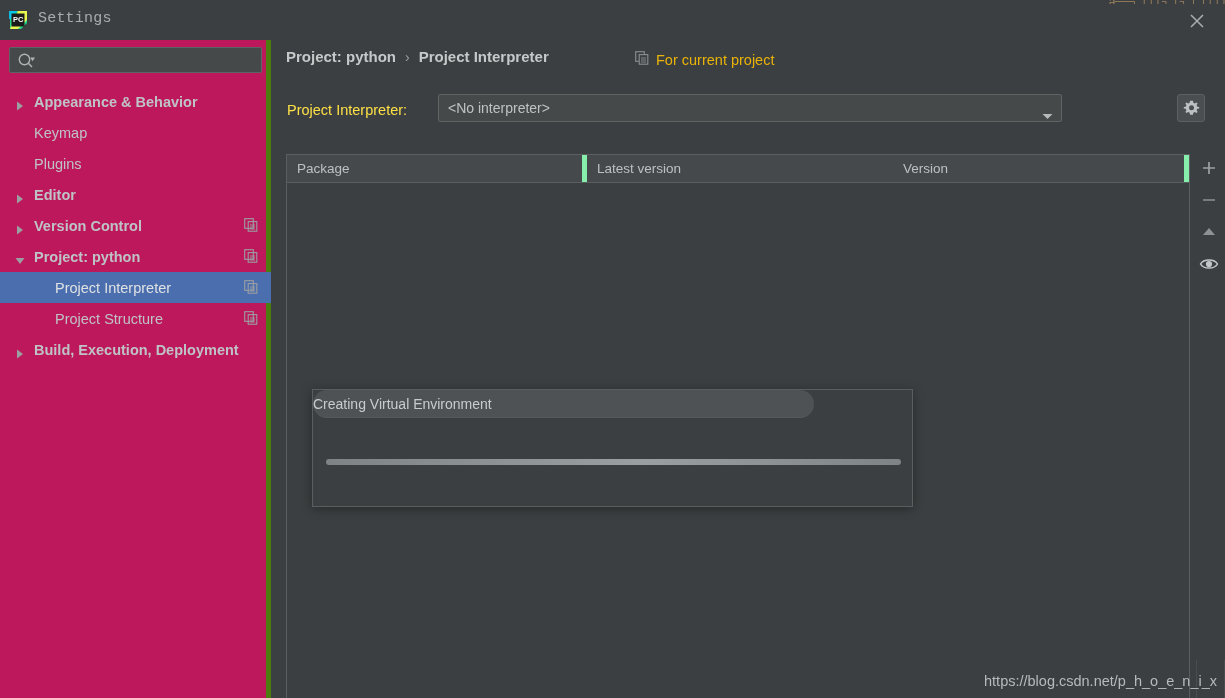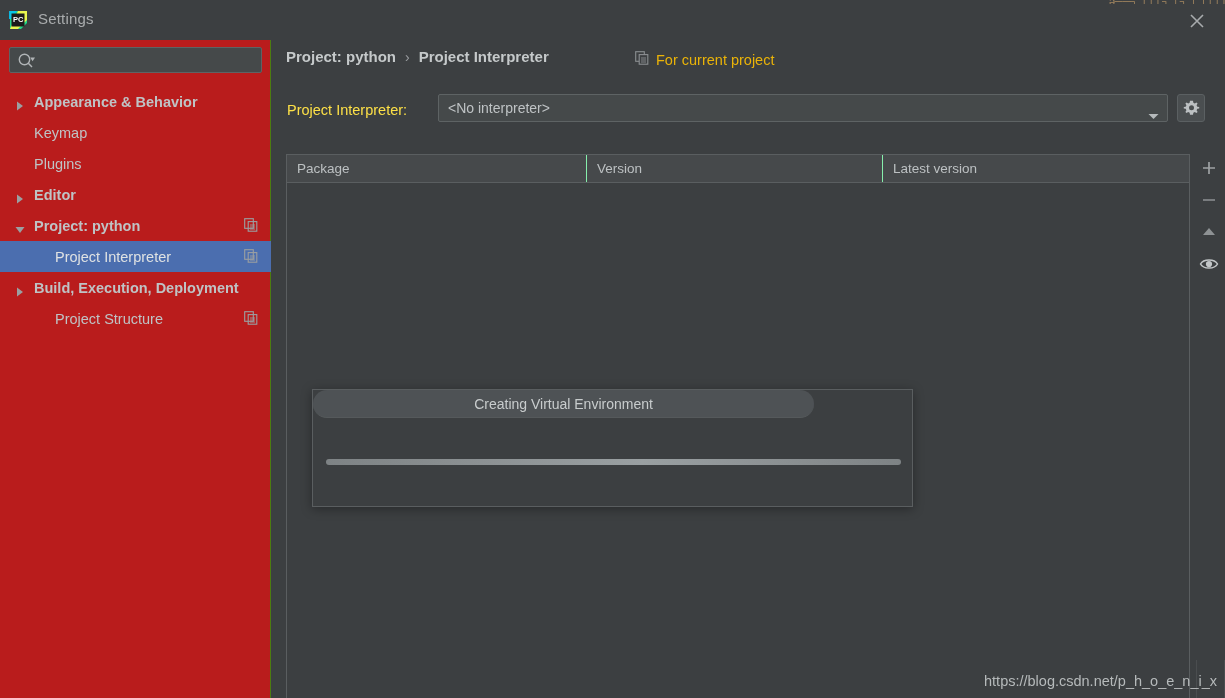--- a/index.html
+++ b/index.html
@@ -25,20 +25,21 @@
     background: #3c3f41;
   }
   .tb-logo {
     position: absolute; left: 8px; top: 10px;
     width: 21px; height: 21px;
   }
   .tb-title {
     position: absolute; left: 38px; top: 10px;
     font-size: 15px; color: #a9acad;
     letter-spacing: .2px;
+    font-family: Liberation Mono, monospace;
   }
   .tb-close {
     position: absolute; right: 18px; top: 11px;
     width: 20px; height: 20px;
     cursor: default;
   }
   .tb-stripe {
     position: absolute; right: 0px; top: 0px;
     width: 120px; height: 4px;
     overflow: hidden;
@@ -48,22 +49,22 @@
     font-size: 11px; color: #c8a06a;
     white-space: nowrap;
     position: relative; top: -9px; left: 4px;
     font-family: "Liberation Sans", sans-serif;
   }
 
   
   .sidebar {
     position: absolute; left: 0; top: 40px;
     width: 271px; height: 658px;
-    background: #b91c1c;
-    border-right: 1px solid #4d7c0f;
+    background: #be185d;
+    border-right: 5px solid #4d7c0f;
   }
   .search-wrap {
     position: absolute; left: 9px; top: 7px;
     width: 253px; height: 26px;
     background: #45494a;
     border: 1px solid #5e6364;
     border-radius: 2px;
   }
   .search-icon {
     position: absolute; left: 7px; top: 4px;
@@ -126,21 +127,21 @@
   .interp-row {
     position: absolute; left: 0px; top: 52px;
     width: 953px; height: 40px;
   }
   .interp-label {
     position: absolute; left: 15px; top: 10px;
     font-size: 14.5px; color: #fde047; white-space: nowrap;
   }
   .combo {
     position: absolute; left: 166px; top: 2px;
-    width: 730px; height: 28px;
+    width: 624px; height: 28px;
     background: #45494a;
     border: 1px solid #5e6364;
     border-radius: 2px;
   }
   .combo-val {
     position: absolute; left: 9px; top: 5px;
     font-size: 14px; color: #bfc3c5;
   }
   .combo-arrowbox {
     position: absolute; right: 0; top: 0;
@@ -170,21 +171,21 @@
   .thead {
     position: absolute; left: 0; top: 0;
     width: 902px; height: 28px;
     background: #46494b;
     border-bottom: 1px solid #5a5e60;
     display: flex;
   }
   .th {
     font-size: 13.5px; color: #bcc0c2;
     padding: 6px 0 0 10px;
-    border-right: 1px solid #86efac;
+    border-right: 5px solid #86efac;
     height: 27px;
     white-space: nowrap;
   }
   .th.c0 { width: 300px; }
   .th.c1 { width: 296px; }
   .th.c2 { width: 306px; border-right: none; }
   .tbody { position: absolute; left: 0; top: 28px; width: 902px; height: 514px; background: #3c3f41; }
 
   .sidebtns {
     position: absolute; left: 920px; top: 114px;
@@ -203,21 +204,21 @@
     width: 601px; height: 118px;
     background: #3c3f41;
     border: 1px solid #5a5e60;
     box-shadow: 0 2px 10px rgba(0,0,0,.35);
   }
   .dlg-head {
     position: absolute; left: 0; top: 0;
     width: 501px; height: 28px;
     background: #4e5255;
     border-bottom: 1px solid #55595b;
-    display: flex; align-items: center; justify-content: center; border-radius: 14px;
+    display: flex; align-items: center; justify-content: flex-start; border-radius: 14px;
   }
   .dlg-title { font-size: 14px; color: #c8cccd; white-space: nowrap; }
   .pbar-track {
     position: absolute; left: 13px; top: 69px;
     width: 575px; height: 6px;
     background: #3f4244;
     border-radius: 3px;
   }
   .pbar-fill {
     position: absolute; left: 0; top: 0;
@@ -298,50 +299,61 @@
           <span class="tree-label">Plugins</span>
         </div>
         <div class="tree-row lvl1">
           <span class="tw-arrow"><svg width="10" height="10" viewBox="0 0 10 10">
               <path d="M2 0.5 L2 9.5 L8 5 Z" fill="#9b9fa1"></path>
             </svg></span>
           <span class="tree-label">Editor</span>
         </div>
         <div class="tree-row lvl1">
           <span class="tw-arrow"><svg width="10" height="10" viewBox="0 0 10 10">
+              <path d="M2 0.5 L2 9.5 L8 5 Z" fill="#9b9fa1"></path>
+            </svg></span>
+          <span class="tree-label">Version Control</span>
+          <span class="scope-icon"><svg width="14" height="14" viewBox="0 0 14 14">
+              <rect x="0.7" y="0.7" width="8.6" height="9.6" stroke="#9b9fa1" stroke-width="1.1" fill="none"></rect>
+              <rect x="4.2" y="3.6" width="8.6" height="9.6" stroke="#9b9fa1" stroke-width="1.1" fill="none"></rect>
+              <path d="M6 7 H11 M6 9 H11 M6 11 H11" stroke="#9b9fa1" stroke-width="0.9"></path>
+            </svg></span>
+        </div>
+        <div class="tree-row lvl1">
+          <span class="tw-arrow"><svg width="10" height="10" viewBox="0 0 10 10">
               <path d="M0.5 2 L9.5 2 L5 8 Z" fill="#9b9fa1"></path>
             </svg></span>
           <span class="tree-label">Project: python</span>
           <span class="scope-icon"><svg width="14" height="14" viewBox="0 0 14 14">
               <rect x="0.7" y="0.7" width="8.6" height="9.6" stroke="#9b9fa1" stroke-width="1.1" fill="none"></rect>
               <rect x="4.2" y="3.6" width="8.6" height="9.6" stroke="#9b9fa1" stroke-width="1.1" fill="none"></rect>
               <path d="M6 7 H11 M6 9 H11 M6 11 H11" stroke="#9b9fa1" stroke-width="0.9"></path>
             </svg></span>
         </div>
         <div class="tree-row lvl2 noarrow selected">
           <span class="tree-label">Project Interpreter</span>
           <span class="scope-icon"><svg width="14" height="14" viewBox="0 0 14 14">
               <rect x="0.7" y="0.7" width="8.6" height="9.6" stroke="#9b9fa1" stroke-width="1.1" fill="none"></rect>
               <rect x="4.2" y="3.6" width="8.6" height="9.6" stroke="#9b9fa1" stroke-width="1.1" fill="none"></rect>
               <path d="M6 7 H11 M6 9 H11 M6 11 H11" stroke="#9b9fa1" stroke-width="0.9"></path>
             </svg></span>
         </div>
-        <div class="tree-row lvl1">
-          <span class="tw-arrow"><svg width="10" height="10" viewBox="0 0 10 10">
-              <path d="M2 0.5 L2 9.5 L8 5 Z" fill="#9b9fa1"></path>
-            </svg></span>
-          <span class="tree-label">Build, Execution, Deployment</span>
-        </div>
         <div class="tree-row lvl2 noarrow">
           <span class="tree-label">Project Structure</span>
           <span class="scope-icon"><svg width="14" height="14" viewBox="0 0 14 14">
               <rect x="0.7" y="0.7" width="8.6" height="9.6" stroke="#9b9fa1" stroke-width="1.1" fill="none"></rect>
               <rect x="4.2" y="3.6" width="8.6" height="9.6" stroke="#9b9fa1" stroke-width="1.1" fill="none"></rect>
               <path d="M6 7 H11 M6 9 H11 M6 11 H11" stroke="#9b9fa1" stroke-width="0.9"></path>
             </svg></span>
+        </div>
+        <div class="tree-row lvl1">
+          <span class="tw-arrow"><svg width="10" height="10" viewBox="0 0 10 10">
+              <path d="M2 0.5 L2 9.5 L8 5 Z" fill="#9b9fa1"></path>
+            </svg></span>
+          <span class="tree-label">Build, Execution, Deployment</span>
         </div>
       </div>
   </div>
 
   <div class="main">
 
     <div class="crumbs">
       <span class="crumb">Project: python</span>
       <span class="crumb-sep">›</span>
       <span class="crumb">Project Interpreter</span>
@@ -378,22 +390,22 @@
             <path d="M8.5 0.8 L10 0.8 L10.35 2.7 L11.8 3.4 L13.4 2.4 L14.6 3.6 L13.6 5.2 L14.3 6.65 L16.2 7 L16.2 8.5 L14.3 8.85 L13.6 10.3 L14.6 11.9 L13.4 13.1 L11.8 12.1 L10.35 12.8 L10 14.7 L8.5 14.7 L7 14.7 L6.65 12.8 L5.2 12.1 L3.6 13.1 L2.4 11.9 L3.4 10.3 L2.7 8.85 L0.8 8.5 L0.8 7 L2.7 6.65 L3.4 5.2 L2.4 3.6 L3.6 2.4 L5.2 3.4 L6.65 2.7 L7 0.8 Z" fill="#bcc0c2"></path>
             <circle cx="8.5" cy="7.75" r="2.5" fill="#4a4e50"></circle>
           </svg>
         </span>
       </div>
     </div>
 
     <div class="tablewrap">
       <div class="thead" id="pkg-head">
           <div class="th c0">Package</div>
+          <div class="th c2">Latest version</div>
           <div class="th c1">Version</div>
-          <div class="th c2">Latest version</div>
         </div>
       <div class="tbody" id="pkg-body"></div>
     </div>
 
     <div class="sidebtns" id="side-buttons">
         <div class="sbtn">
           <span><svg width="18" height="18" viewBox="0 0 18 18">
               <path d="M9 3 V15 M3 9 H15" stroke="#9ea2a4" stroke-width="1.7"></path>
             </svg></span>
         </div>

